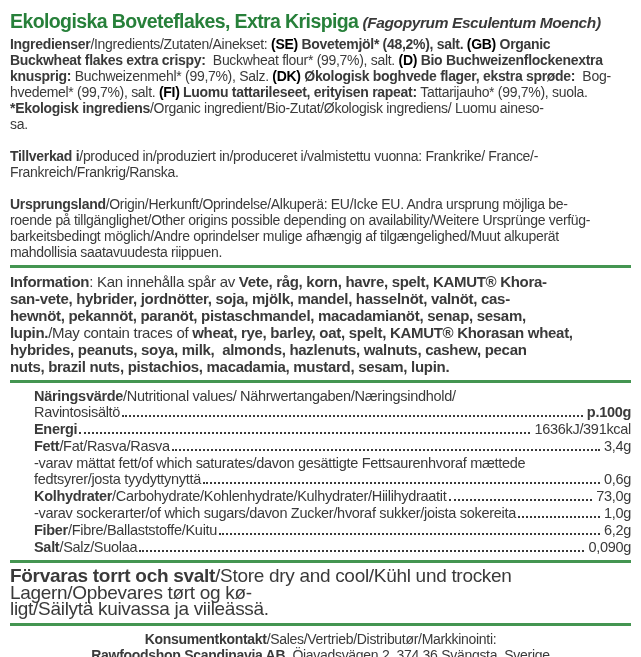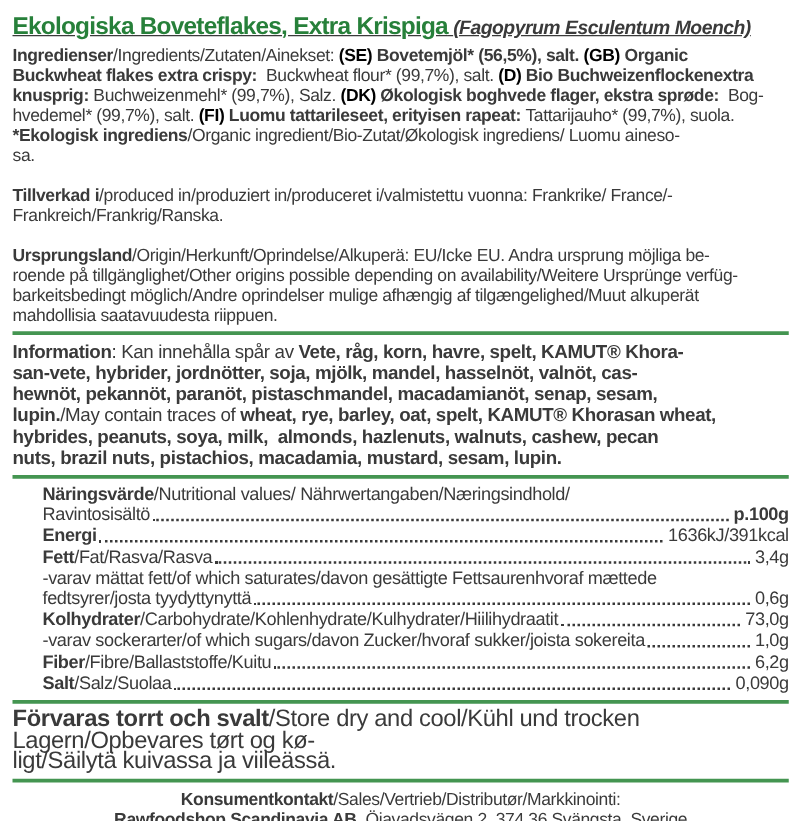--- a/index.html
+++ b/index.html
@@ -12,21 +12,20 @@
   body {
     box-sizing: border-box;
     padding: 8px 10px 0 10px;
     font-family: "Liberation Sans", sans-serif;
     color: #3a3a3a;
     letter-spacing: -0.3px;
   }
   .title-line {
     white-space: nowrap;
     margin: 2px 0 3px 0;
-    text-decoration: underline;
   }
   .title {
     color: #27803a;
     font-weight: 700;
     font-size: 19.5px;
     letter-spacing: -0.6px;
   }
   .latin {
     font-style: italic;
     font-weight: 700;
@@ -81,21 +80,21 @@
   }
 </style>
 </head>
 <body>
 
 <div class="title-line">
   <span class="title">Ekologiska Boveteflakes, Extra Krispiga</span>
   <span class="latin">(Fagopyrum Esculentum Moench)</span>
 </div>
 
-<p class="para"><span class="seg-b">Ingredienser</span><span class="seg-r">/Ingredients/Zutaten/Ainekset: </span><span class="seg-g">(SE) </span><span class="seg-b">Bovetemjöl* (56,5%), salt. </span><span class="seg-g">(GB) </span><span class="seg-b">Organic
+<p class="para"><span class="seg-b">Ingredienser</span><span class="seg-r">/Ingredients/Zutaten/Ainekset: </span><span class="seg-g">(SE) </span><span class="seg-b">Bovetemjöl* (48,2%), salt. </span><span class="seg-g">(GB) </span><span class="seg-b">Organic
 Buckwheat flakes extra crispy: </span><span class="seg-r"> Buckwheat flour* (99,7%), salt. </span><span class="seg-g">(D) </span><span class="seg-b">Bio Buchweizenflockenextra
 knusprig: </span><span class="seg-r">Buchweizenmehl* (99,7%), Salz. </span><span class="seg-g">(DK) </span><span class="seg-b">Økologisk boghvede flager, ekstra sprøde: </span><span class="seg-r"> Bog-
 hvedemel* (99,7%), salt. </span><span class="seg-g">(FI) </span><span class="seg-b">Luomu tattarileseet, erityisen rapeat: </span><span class="seg-r">Tattarijauho* (99,7%), suola.
 </span><span class="seg-b">*Ekologisk ingrediens</span><span class="seg-r">/Organic ingredient/Bio-Zutat/Økologisk ingrediens/ Luomu aineso-
 sa.</span></p>
 
 <p class="para mt"><span class="seg-b">Tillverkad i</span><span class="seg-r">/produced in/produziert in/produceret i/valmistettu vuonna: Frankrike/ France/-
 Frankreich/Frankrig/Ranska.</span></p>
 
 <p class="para mt"><span class="seg-b">Ursprungsland</span><span class="seg-r">/Origin/Herkunft/Oprindelse/Alkuperä: EU/Icke EU. Andra ursprung möjliga be-

